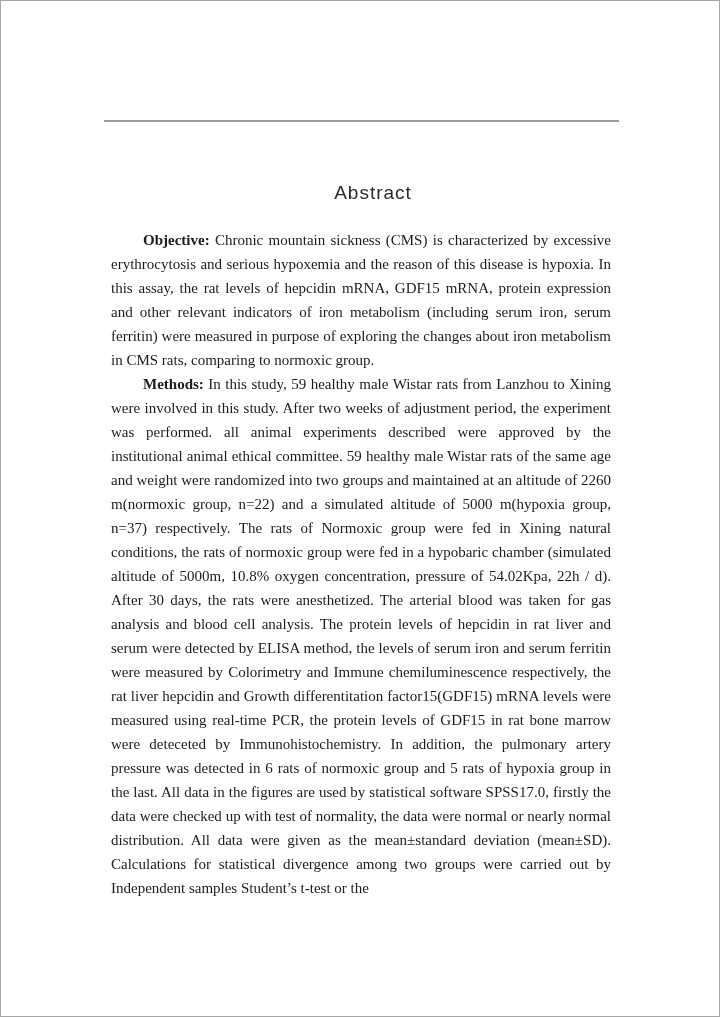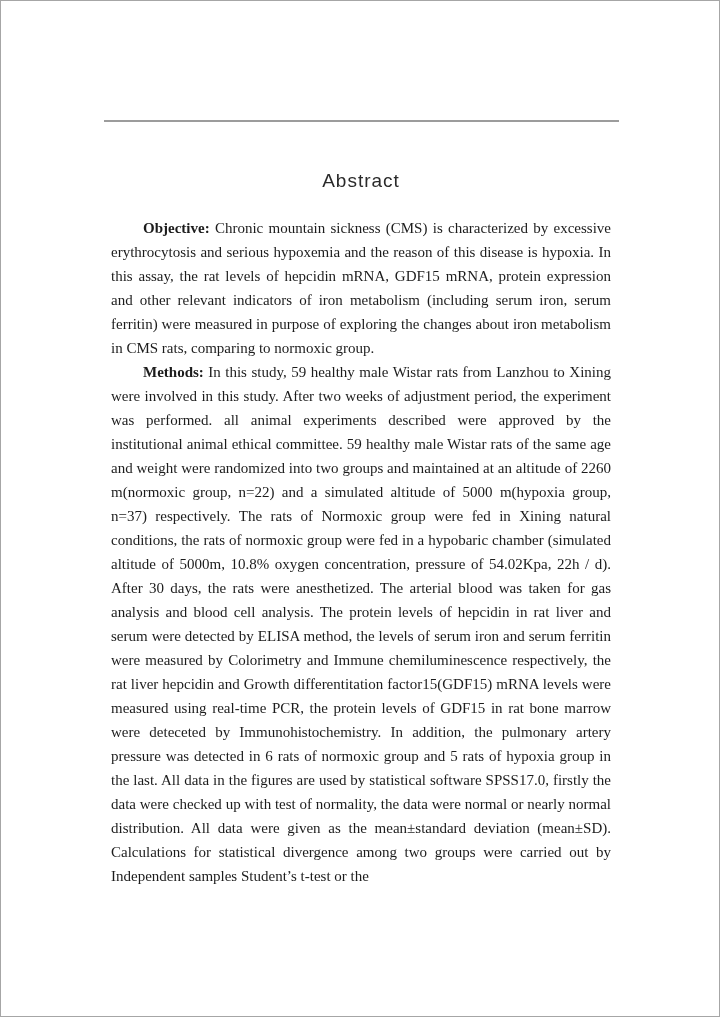--- a/index.html
+++ b/index.html
@@ -24,32 +24,32 @@
     top: 119px;
     width: 515px;
     height: 2px;
     background: #9c9c9c;
   }
   .doc-title {
     position: absolute;
     left: 110px;
     top: 169px;
     width: 500px;
-    margin: 0;
+    margin: 12px;
     text-align: center;
     font-family: "Liberation Sans", "DejaVu Sans", sans-serif;
     font-weight: 400;
     font-size: 19px;
     letter-spacing: 1px;
     color: #2a2a2a;
   }
   .content {
     position: absolute;
     left: 110px;
-    top: 215px;
+    top: 227px;
     width: 500px;
     font-size: 15px;
     line-height: 24px;
     color: #1c1c1c;
     text-align: justify;
   }
   .content p {
     margin: 0;
     text-indent: 32px;
   }

